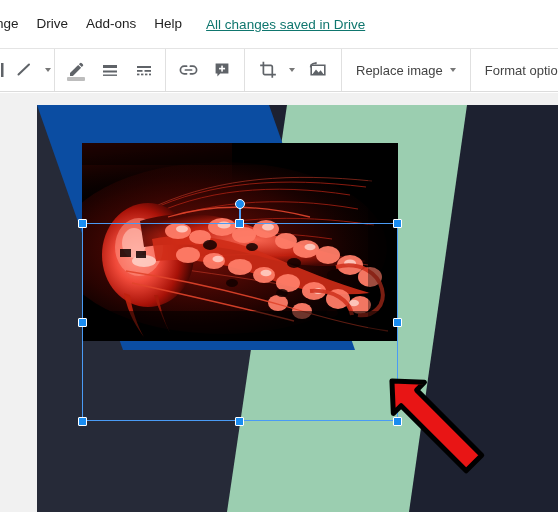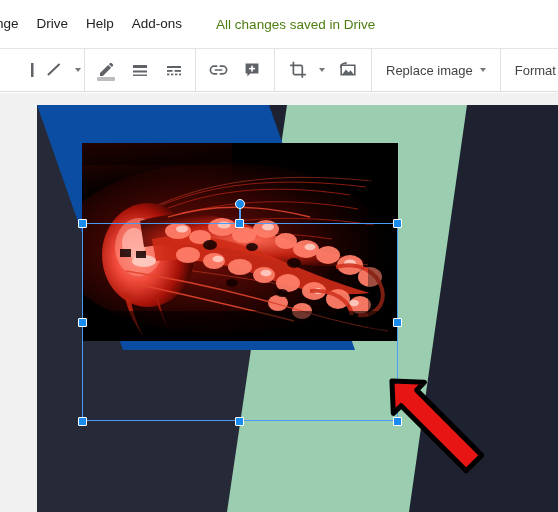--- a/index.html
+++ b/index.html
@@ -39,39 +39,39 @@
     font-size: 13.5px;
     color: #222222;
     padding: 4px 9px;
     white-space: nowrap;
     line-height: 18px;
     cursor: default;
   }
   .menu-item:first-child { padding-left: 0; margin-left: -4px; }
   .save-status {
     font-size: 13.5px;
-    color: #4d7c0f;
-    margin-left: 25px;
+    color: #0f766e;
+    text-decoration: underline;
+    margin-left: 15px;
     white-space: nowrap;
     cursor: pointer;
   }
 
   
   .toolbar {
     position: absolute;
     left: 0; top: 48px;
     width: 558px;
     height: 44px;
     background: #ffffff;
     border-top: 1px solid #e4e4e4;
     border-bottom: 1px solid #dcdcdc;
     box-sizing: border-box;
     display: flex;
     align-items: center;
-    padding-left: 30px;
   }
   .tb-group {
     display: flex;
     align-items: center;
     height: 100%;
     box-sizing: border-box;
   }
   .tb-sep {
     width: 1px;
     height: 42px;
@@ -216,22 +216,22 @@
   }
 </style>
 </head>
 <body>
 
 <div id="app">
 
   <div class="menubar">
     <div class="menu-item">nge</div>
     <div class="menu-item">Drive</div>
+    <div class="menu-item">Add-ons</div>
     <div class="menu-item">Help</div>
-    <div class="menu-item">Add-ons</div>
     <div class="save-status">All changes saved in Drive</div>
   </div>
 
   <div class="toolbar">
 
     <div class="tb-group" style="padding-left:0;">
       <div class="tb-btn" style="width:10px;margin-left:-6px;">
         <svg width="10" height="16" viewBox="0 0 10 16" aria-hidden="true">
           <rect x="7" y="1" width="2.5" height="14" fill="#5f6368"></rect>
         </svg>

